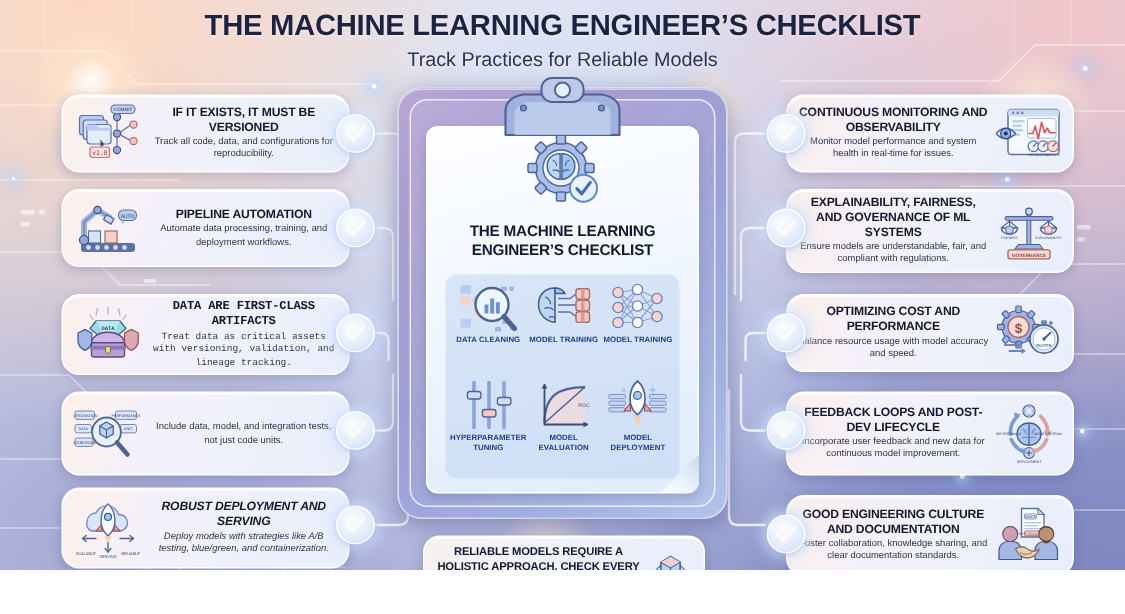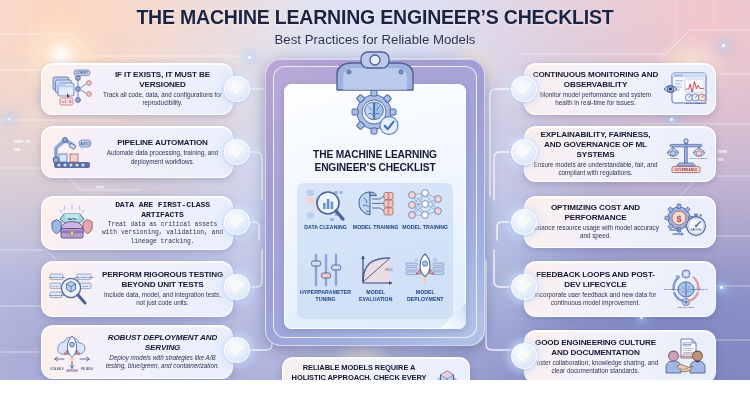--- a/index.html
+++ b/index.html
@@ -204,21 +204,21 @@
       <path d="M510 89 H496 Q490 89 490 95 V196"></path>
       <path d="M510 152 H500 Q494 152 494 158 V200"></path>
       <path d="M510 222 H502 Q497 222 497 227 V240"></path>
       <path d="M510 287 H500 Q494 287 494 281 V250"></path>
       <path d="M510 350 H492 Q486 350 486 344 V260"></path>
     </g>
   </svg>
 
   <div class="header">
     <div class="title">THE MACHINE LEARNING ENGINEER’S CHECKLIST</div>
-    <div class="subtitle">Best Practices for Reliable Models</div>
+    <div class="subtitle">Track Practices for Reliable Models</div>
   </div>
 
   <div class="card left" style="top:63px;height:52px;">
     <div class="c-ico">
       <svg viewBox="0 0 46 40">
         <g>
           <rect x="4" y="8" width="16" height="13" rx="2" fill="#b9cdf0" stroke="#5b6fa8" stroke-width="0.8"></rect>
           <rect x="6.5" y="11" width="16" height="13" rx="2" fill="#cfdcf6" stroke="#5b6fa8" stroke-width="0.8"></rect>
           <rect x="9" y="14" width="16" height="13" rx="2" fill="#e3ecfb" stroke="#5b6fa8" stroke-width="0.8"></rect>
           <path d="M9 14 h6 l2 2.2 h8 v2 H9z" fill="#b9cdf0"></path>
@@ -341,21 +341,20 @@
             <text x="36.5" y="17.7">UNIT</text>
           </g>
           <circle cx="22" cy="19" r="9.6" fill="#e9f1fd" stroke="#4f6296" stroke-width="1.3" opacity="0.95"></circle>
           <path d="M17.5 15 l4.5 -2.6 l4.5 2.6 v5.4 l-4.5 2.6 l-4.5 -2.6z" fill="#b9d3f2" stroke="#3f5a8c" stroke-width="0.8" stroke-linejoin="round"></path>
           <path d="M17.5 15 l4.5 2.6 l4.5 -2.6 M22 17.6 V23" fill="none" stroke="#3f5a8c" stroke-width="0.7"></path>
           <path d="M29 26 L36 34" stroke="#4f6296" stroke-width="3" stroke-linecap="round"></path>
         </g>
       </svg>
     </div>
     <div class="c-text">
-      <div class="c-title">PERFORM RIGOROUS TESTING BEYOND UNIT TESTS</div>
       <div class="c-desc">Include data, model, and integration tests, not just code units.</div>
     </div>
   </div>
   <div class="check" style="left:224px;top:274px;">
     <svg viewBox="0 0 24 24">
         <path d="M5 12.5 L10 17.5 L19.5 6.5" fill="none" stroke="#fdfaf6" stroke-width="3.4" stroke-linecap="round" stroke-linejoin="round"></path>
       </svg>
   </div>
 
   <div class="card left" style="top:325px;height:54px;font-style:italic;">

